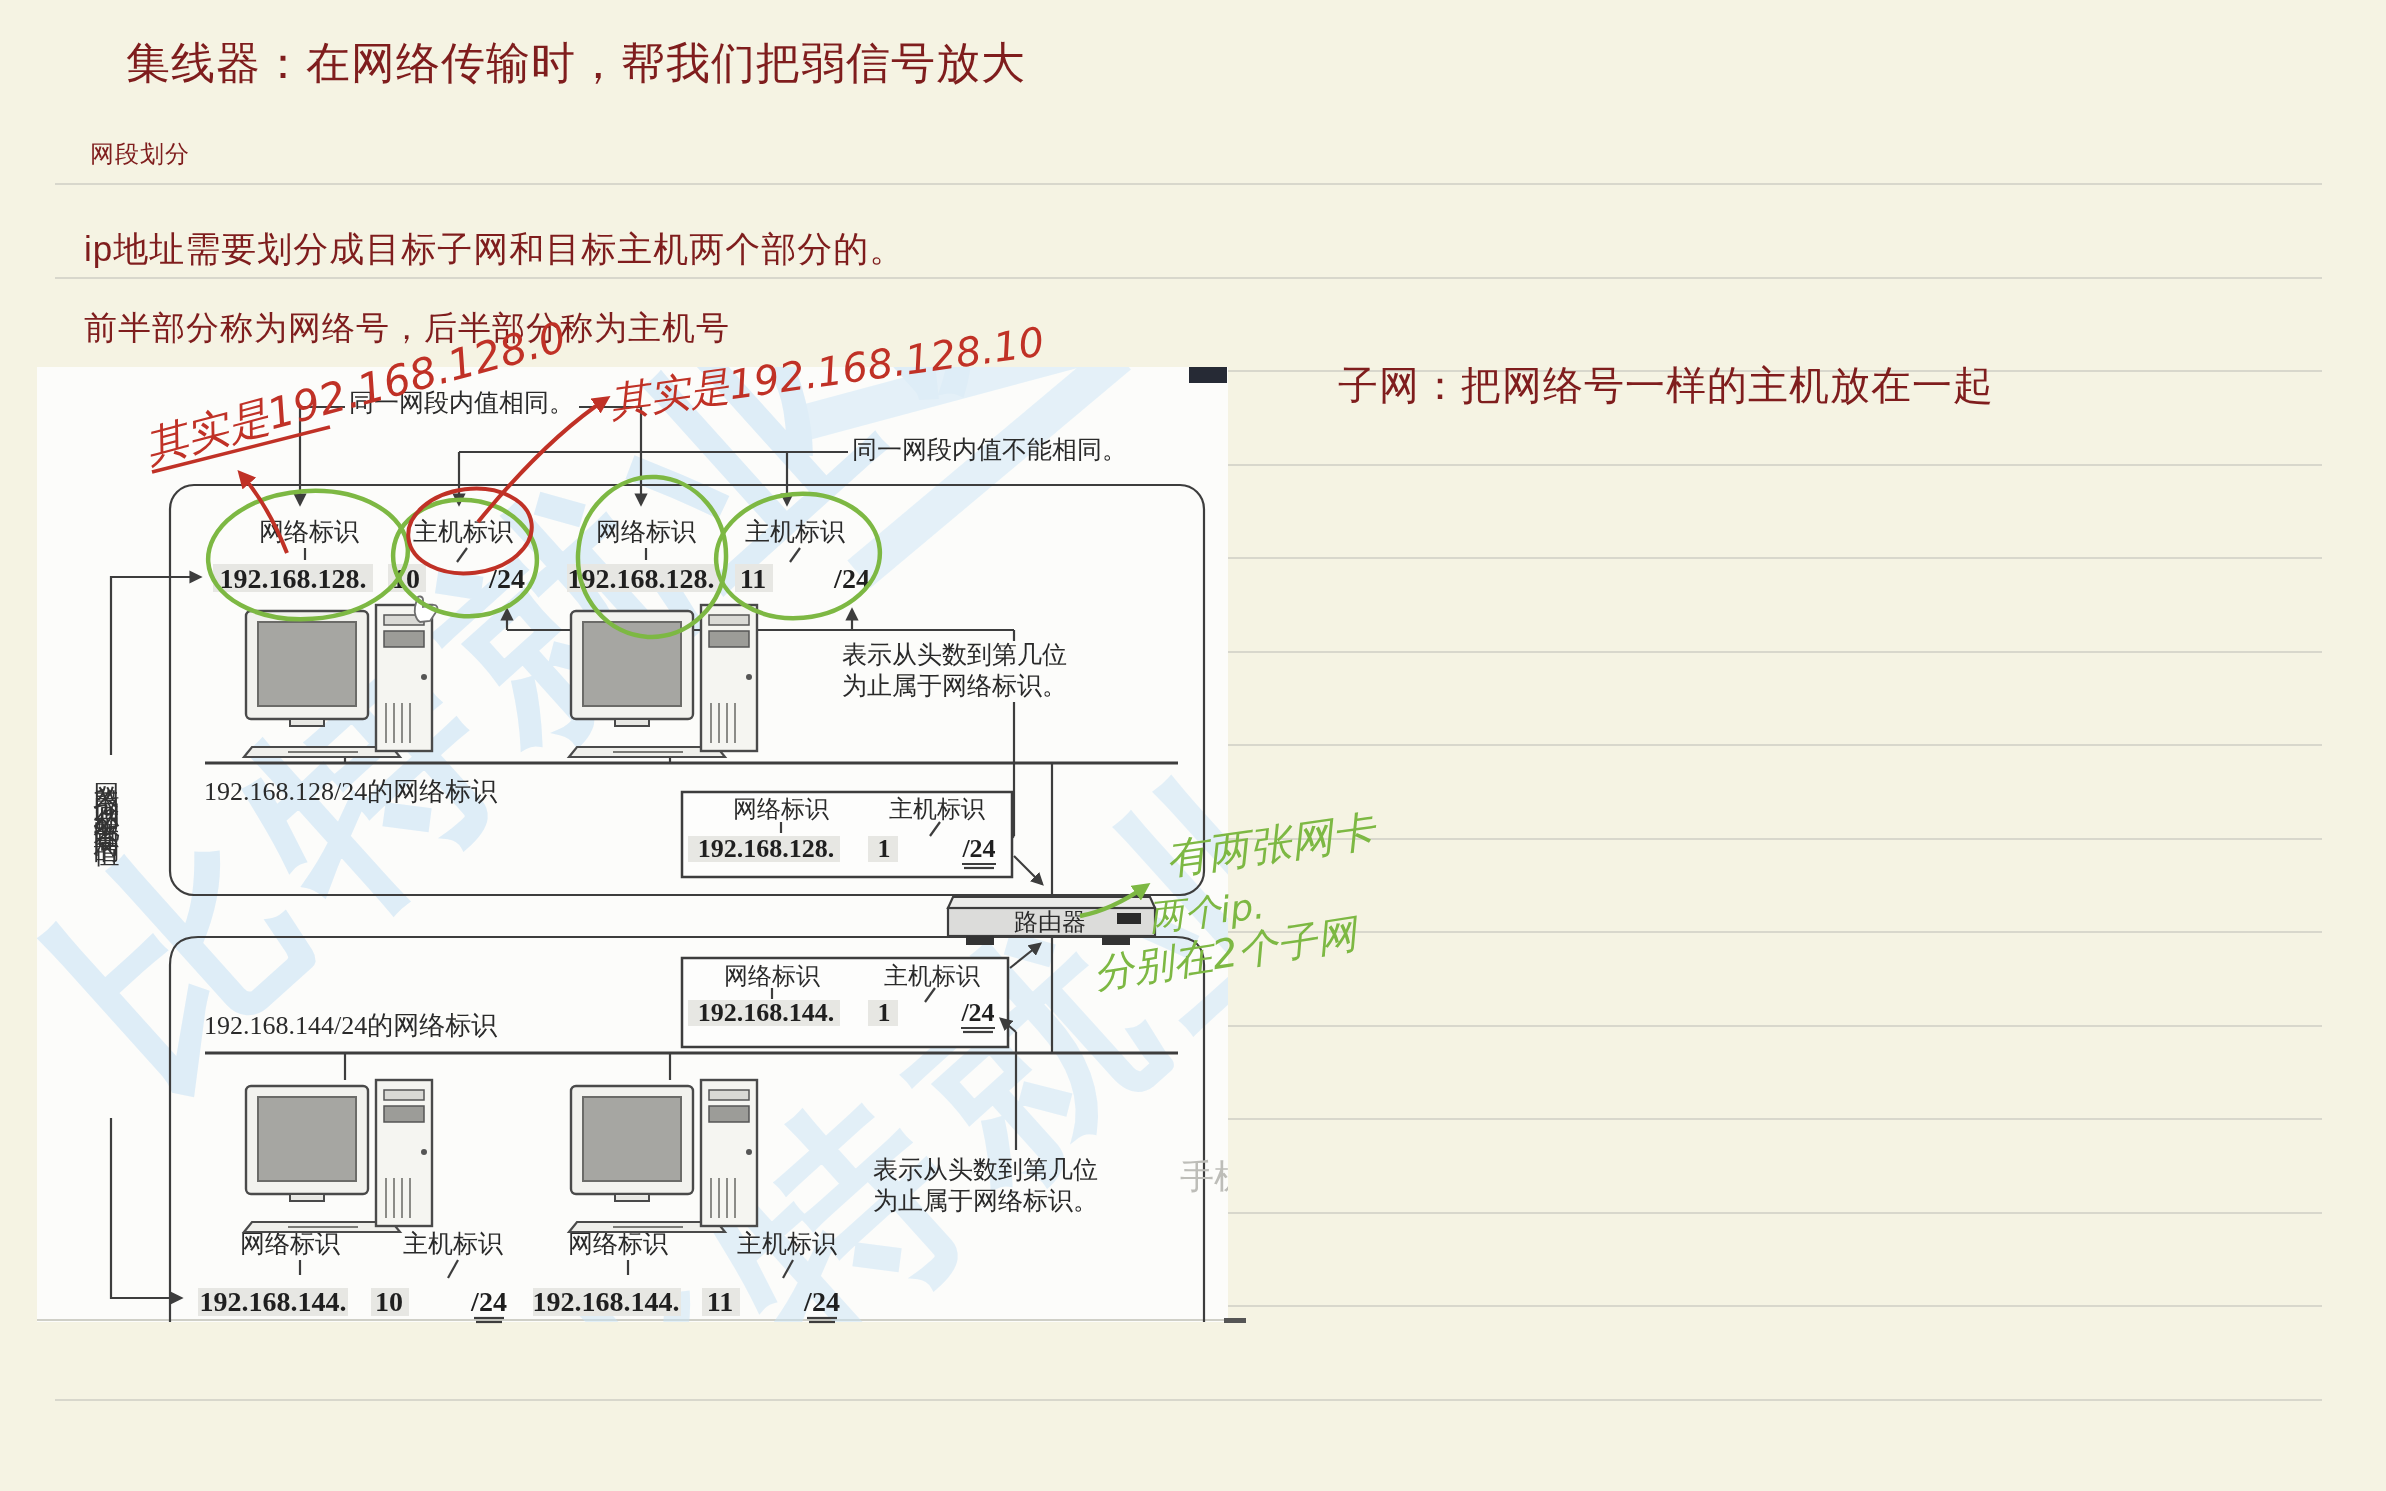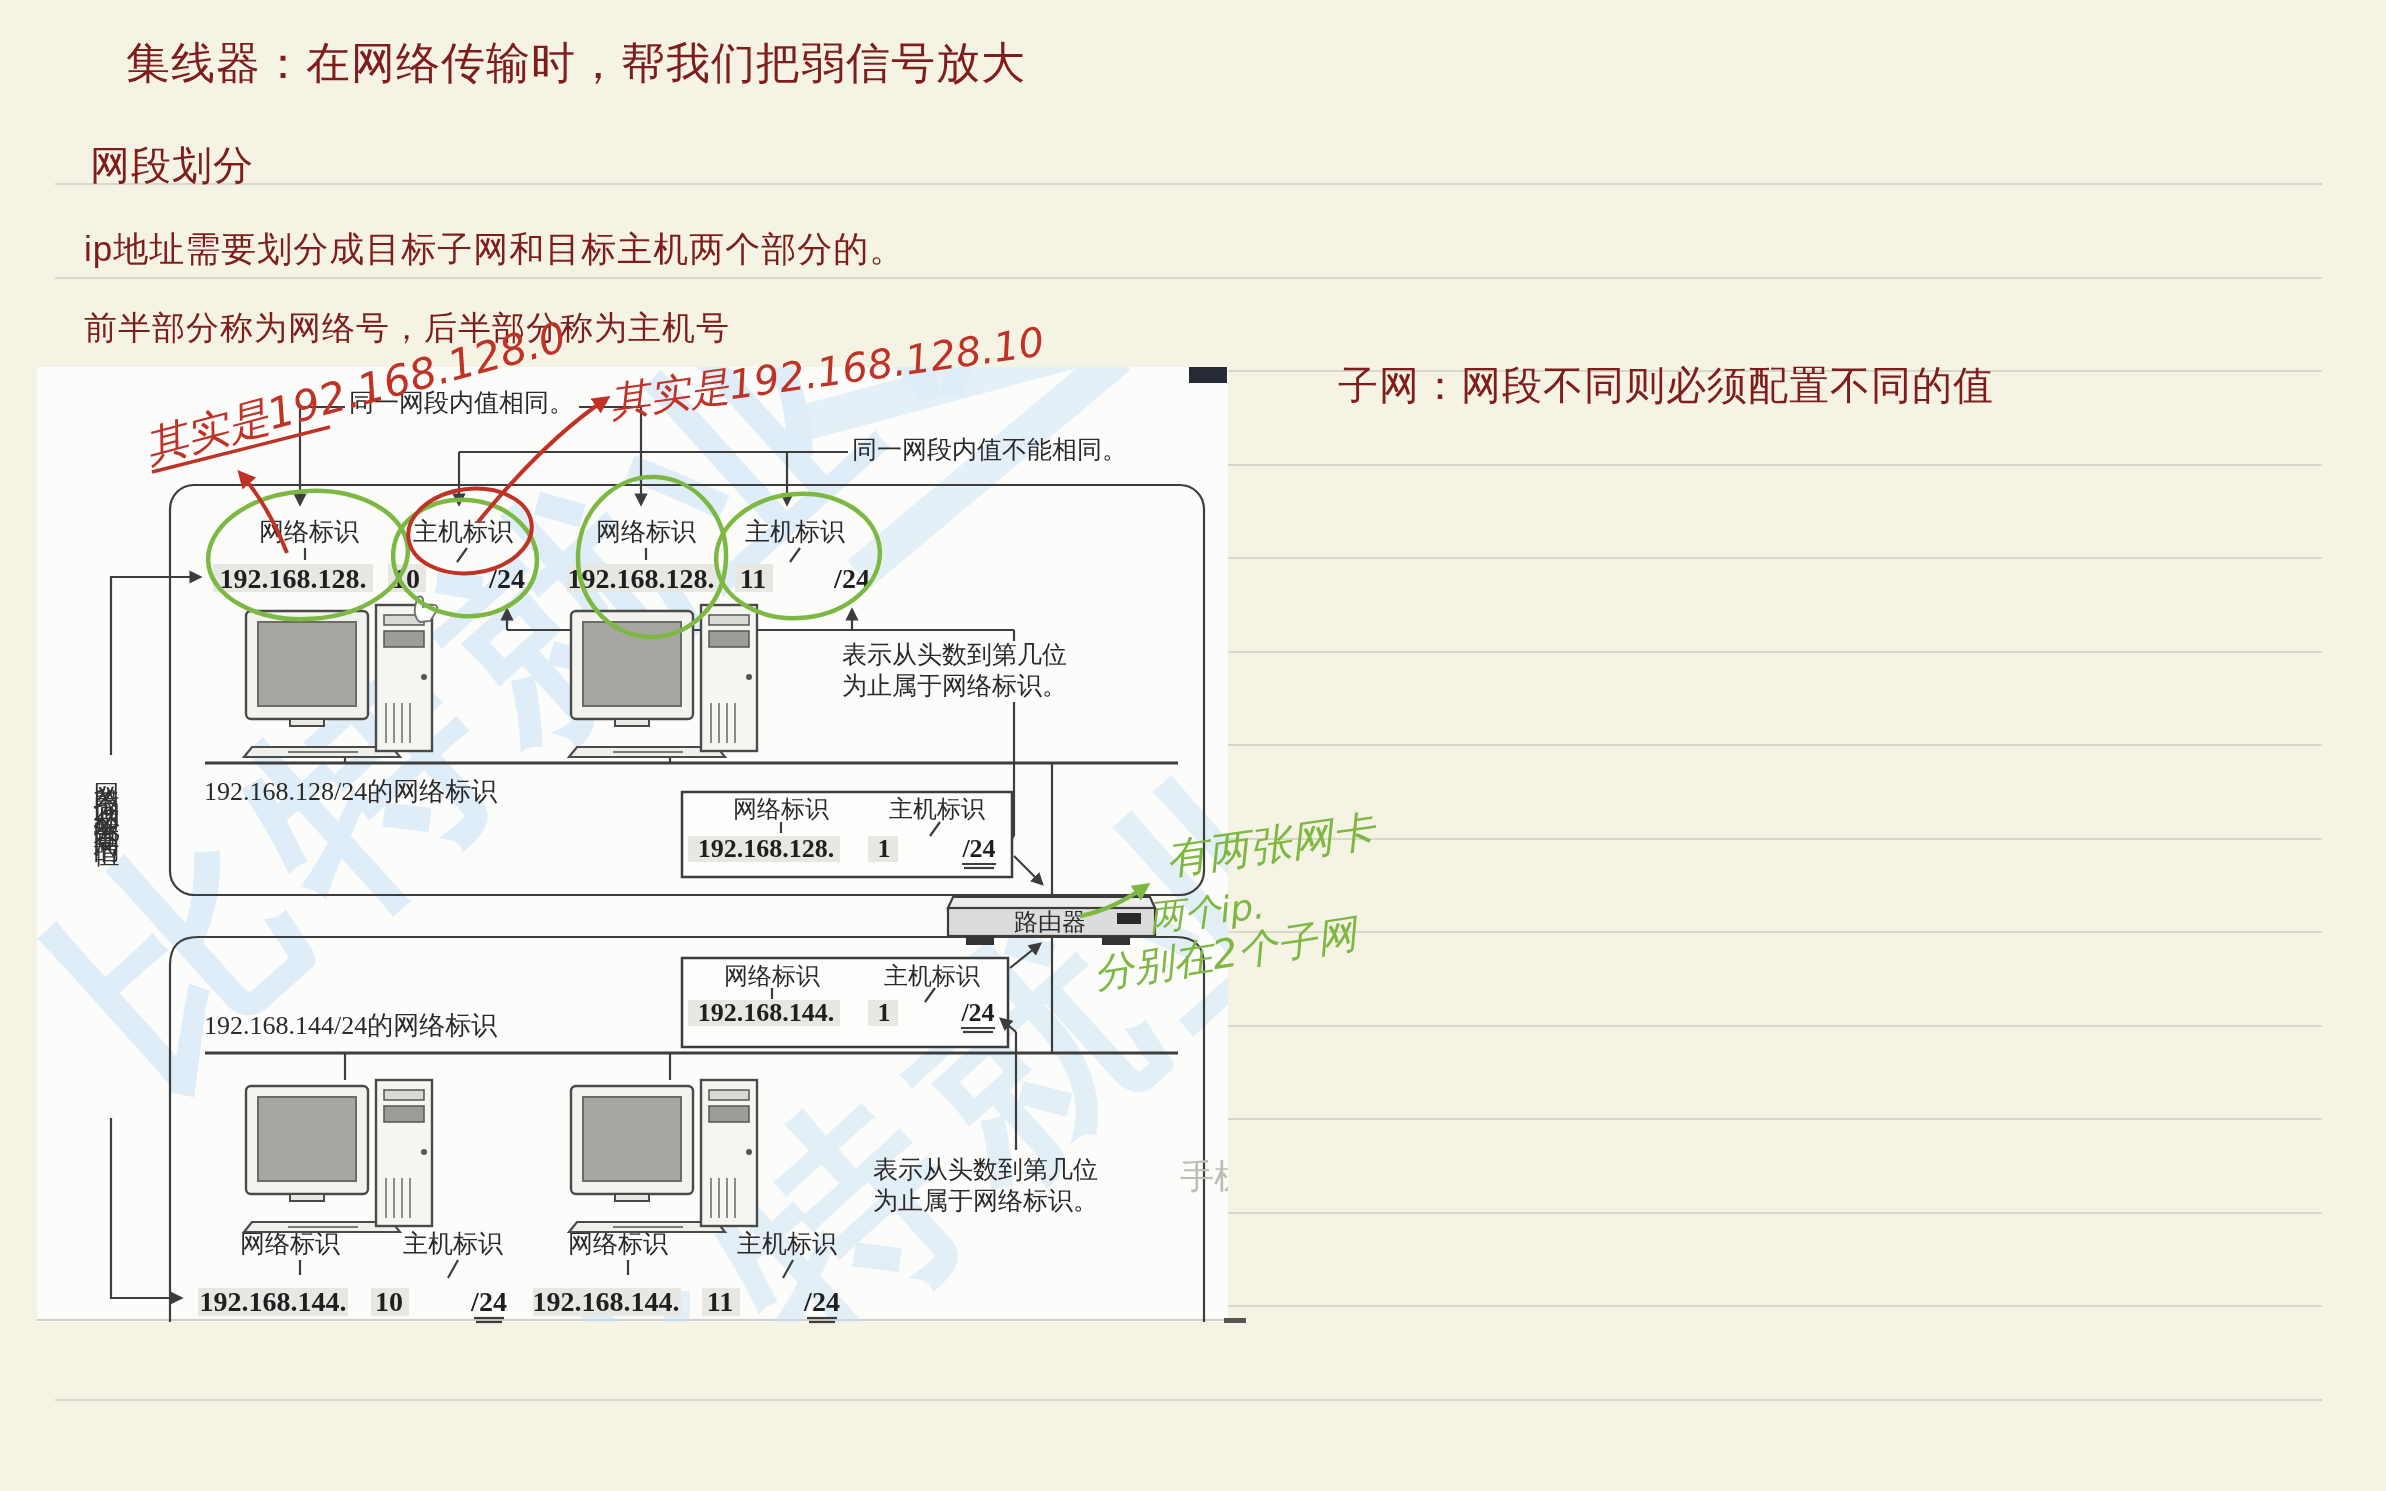--- a/index.html
+++ b/index.html
@@ -35,24 +35,24 @@
     <div class="ruled" style="top: 837.5px;"></div>
     <div class="ruled" style="top: 931px;"></div>
     <div class="ruled" style="top: 1024.5px;"></div>
     <div class="ruled" style="top: 1118px;"></div>
     <div class="ruled" style="top: 1211.5px;"></div>
     <div class="ruled" style="top: 1305px;"></div>
     <div class="ruled" style="top: 1398.5px;"></div>
   </div>
 
 <div class="bluetext" style="left:126px;top:34px;font-size:44px;">集线器：在网络传输时，帮我们把弱信号放大</div>
-<div class="bluetext" style="left:90px;top:138px;font-size:40px;">网段划分</div>
+<div class="bluetext" style="left:90px;top:138px;font-size:24px;">网段划分</div>
 <div class="bluetext" style="left:84px;top:226px;font-size:35px;">ip地址需要划分成目标子网和目标主机两个部分的。</div>
 <div class="bluetext" style="left:84px;top:294px;font-size:33px;margin-top:12px;">前半部分称为网络号，后半部分称为主机号</div>
-<div class="bluetext" style="left:1338px;top:358px;font-size:40px;">子网：网段不同则必须配置不同的值</div>
+<div class="bluetext" style="left:1338px;top:358px;font-size:40px;">子网：把网络号一样的主机放在一起</div>
 
 <svg id="diagram-svg" width="2386" height="1491" viewBox="0 0 2386 1491">
   <defs>
     <marker id="ad" viewBox="0 0 10 10" refX="8" refY="5" markerWidth="6" markerHeight="6" orient="auto-start-reverse">
       <path d="M0,0 L10,5 L0,10 z" fill="#3d3d3d"></path>
     </marker>
     <marker id="ar" viewBox="0 0 10 10" refX="7" refY="5" markerWidth="4.5" markerHeight="4.5" orient="auto-start-reverse">
       <path d="M0,0 L10,5 L0,10 z" fill="#c03126"></path>
     </marker>
     <marker id="ag" viewBox="0 0 10 10" refX="7" refY="5" markerWidth="4" markerHeight="4" orient="auto-start-reverse">

